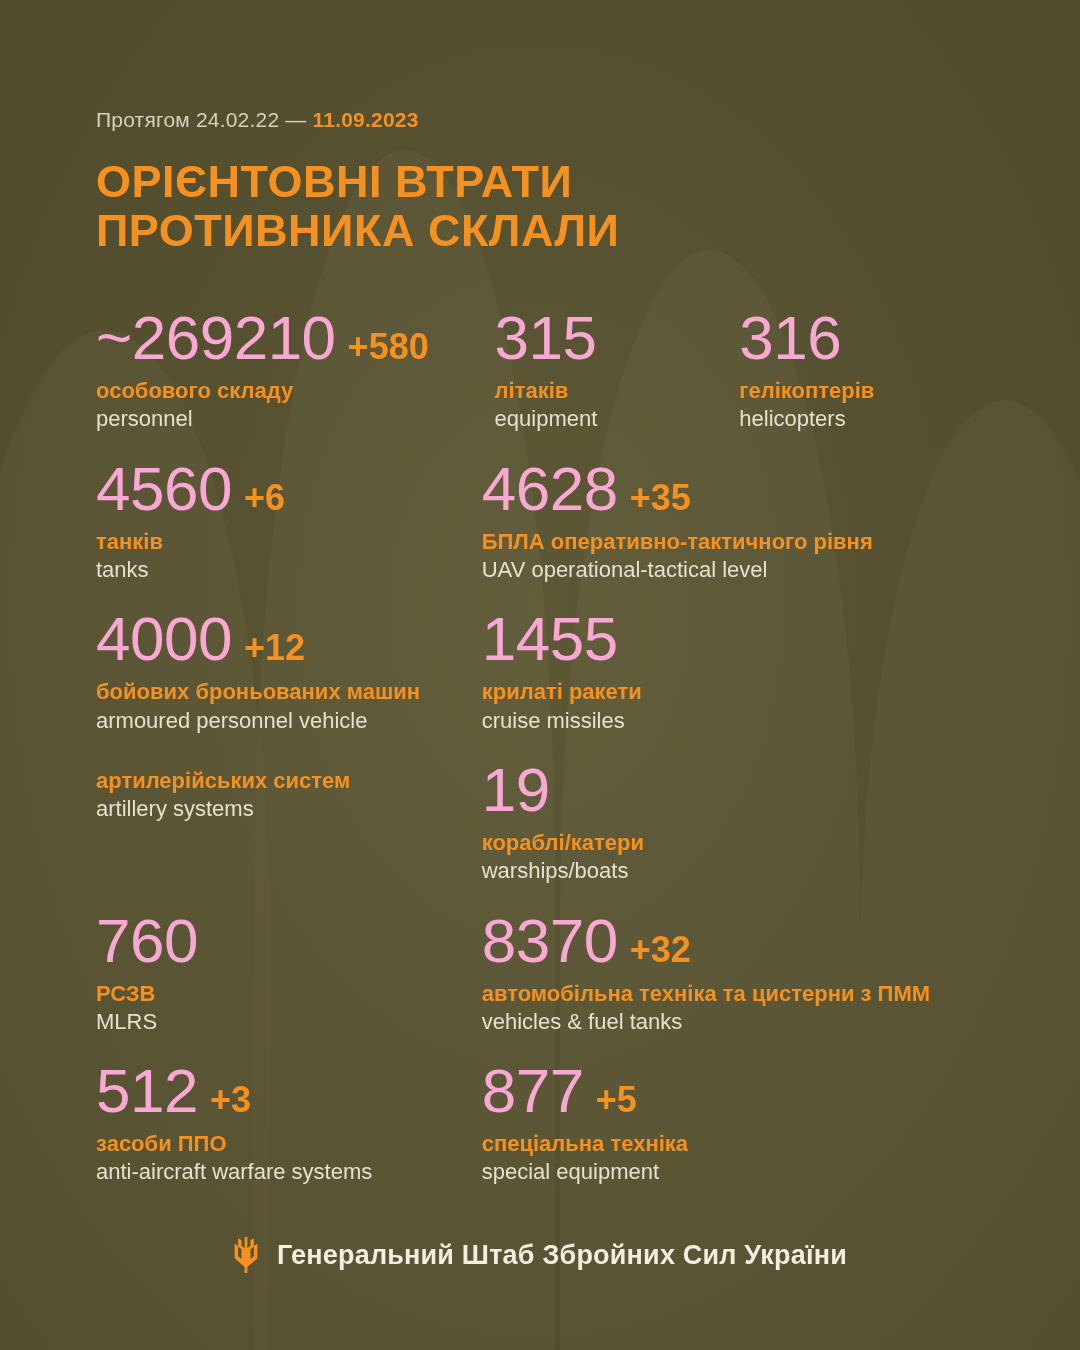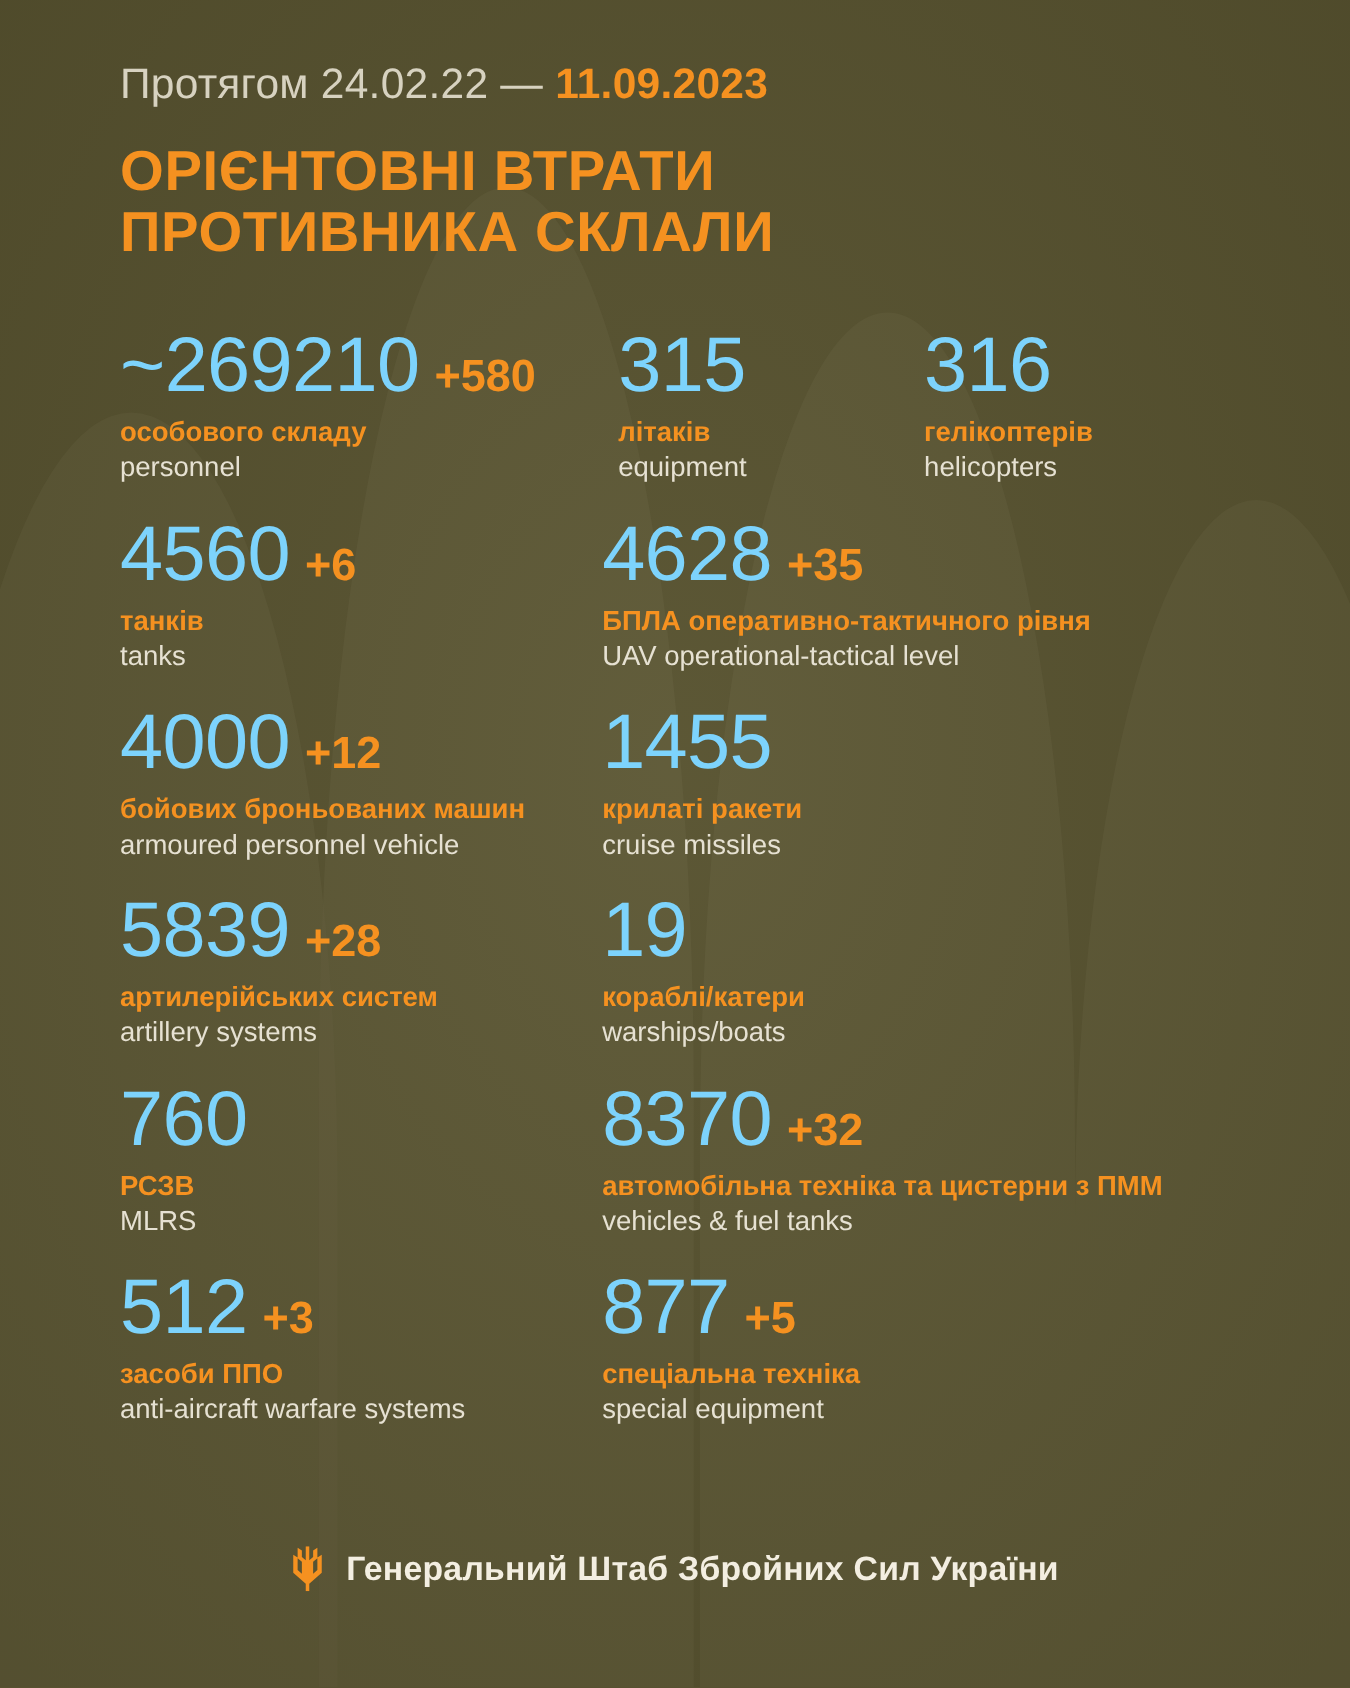--- a/index.html
+++ b/index.html
@@ -39,22 +39,22 @@
   }
 
   .content {
     position: relative;
     z-index: 3;
     padding: 0 96px;
   }
 
   
   .date-line {
-    padding-top: 48px;
-    font-size: 34px;
+    padding-top: 108px;
+    font-size: 21px;
     letter-spacing: 0.2px;
     color: #d7d2c0;
   }
   .date-line .accent {
     color: #f59120;
     font-weight: bold;
   }
   .date-line .dash { color: #d7d2c0; }
 
   h1.title {
@@ -81,21 +81,21 @@
   .col-c { width: 264px; }
   .col-wide { width: 560px; }
 
   .stat { margin-bottom: 26px; }
   .num-line {
     display: flex;
     align-items: baseline;
     gap: 12px;
   }
   .num {
-    color: #7dd3fc;
+    color: #f9a8d4;
     font-size: 62px;
     line-height: 1.0;
     font-weight: normal;
     letter-spacing: -0.5px;
   }
   .delta {
     color: #f59120;
     font-size: 36px;
     font-weight: bold;
     line-height: 1;
@@ -240,24 +240,20 @@
             </div>
             <div class="lbl-ua">крилаті ракети</div>
             <div class="lbl-en">cruise missiles</div>
           </div>
         </div>
       </div>
 
       <div class="row">
         <div class="col-a">
           <div class="stat">
-            <div class="num-line">
-              <span class="num">5839</span>
-              <span class="delta">+28</span>
-            </div>
             <div class="lbl-ua">артилерійських систем</div>
             <div class="lbl-en">artillery systems</div>
           </div>
         </div>
         <div class="col-wide">
           <div class="stat">
             <div class="num-line">
               <span class="num">19</span>
               <span class="delta"></span>
             </div>

